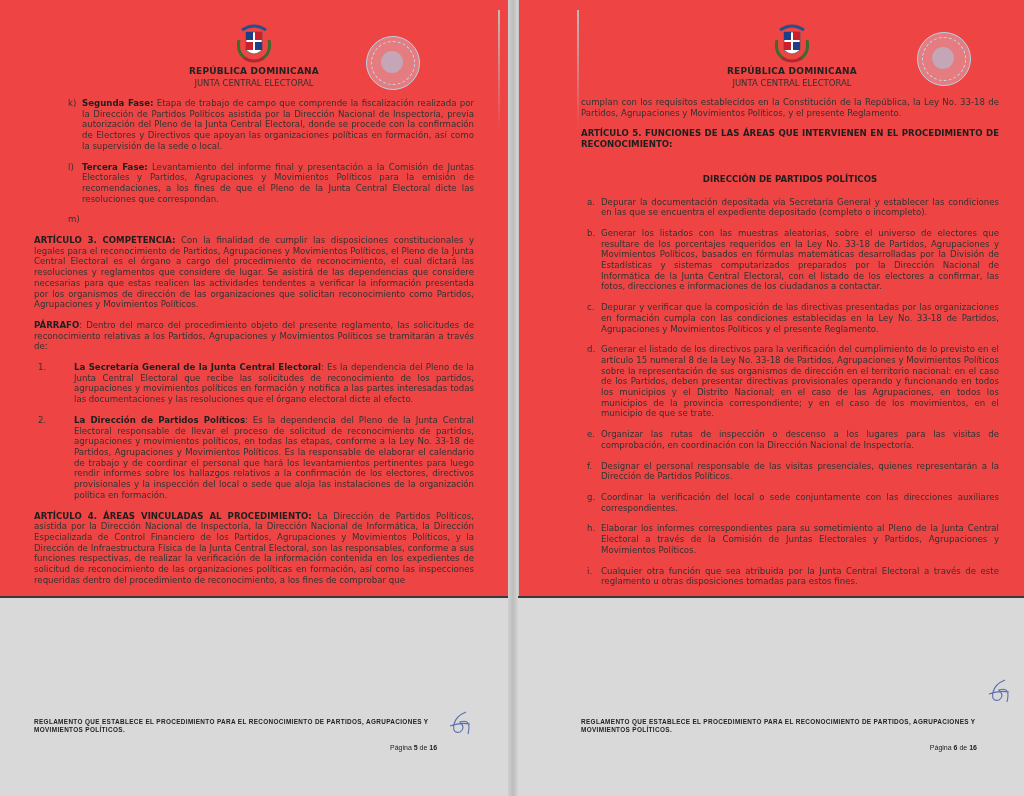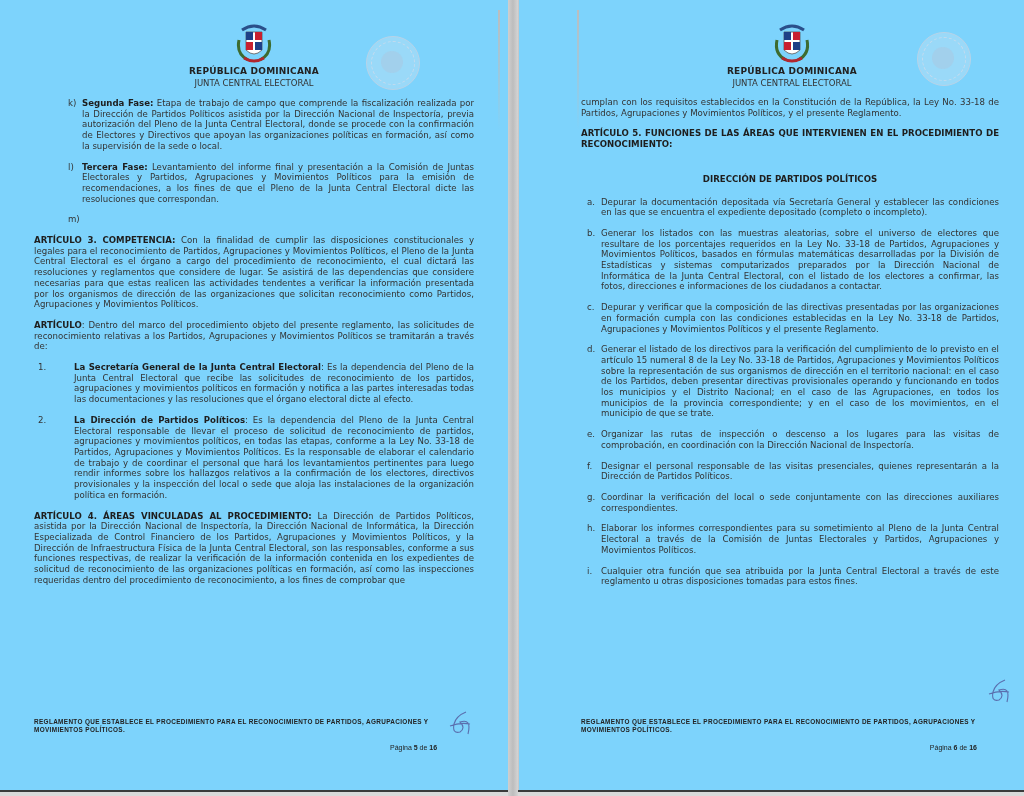--- a/index.html
+++ b/index.html
@@ -4,22 +4,22 @@
 <style>
   html, body { margin: 0; padding: 0; }
   body {
     width: 1024px; height: 796px; overflow: hidden;
     background: #d9d9d9;
     font-family: "DejaVu Sans", sans-serif;
     color: #2b2b2b;
     position: relative;
   }
   .page {
-    position: absolute; top: 0; height: 790px;
-    background: #7dd3fc;
+    position: absolute; top: 0; height: 596px;
+    background: #ef4444;
     box-shadow: 0 2px 0 #3a3a3a;
   }
   #page-left { left: 0; width: 508px; border-right: 1px solid #c8c8c8; }
   #page-right { left: 518px; width: 506px; border-left: 1px solid #c8c8c8; }
   .page-edge {
     position: absolute; top: 10px; width: 2px; height: 120px;
     background: linear-gradient(#bdbdbd, rgba(200,200,200,0));
   }
   #page-left .page-edge { right: 8px; }
   #page-right .page-edge { left: 58px; }
@@ -123,21 +123,21 @@
       <span class="txt"><b>Tercera Fase:</b><span> Levantamiento del informe final y presentación a la Comisión de Juntas Electorales y Partidos, Agrupaciones y Movimientos Políticos para la emisión de recomendaciones, a los fines de que el Pleno de la Junta Central Electoral dicte las resoluciones que correspondan.</span></span>
     </div>
     <div class="item lettered">
       <span class="mark">m)</span>
     </div>
 
     <div class="para">
       <b>ARTÍCULO 3. COMPETENCIA:</b><span> Con la finalidad de cumplir las disposiciones constitucionales y legales para el reconocimiento de Partidos, Agrupaciones y Movimientos Políticos, el Pleno de la Junta Central Electoral es el órgano a cargo del procedimiento de reconocimiento, el cual dictará las resoluciones y reglamentos que considere de lugar. Se asistirá de las dependencias que considere necesarias para que estas realicen las actividades tendentes a verificar la información presentada por los organismos de dirección de las organizaciones que solicitan reconocimiento como Partidos, Agrupaciones y Movimientos Políticos.</span>
     </div>
     <div class="para">
-      <b>ARTÍCULO</b><span>: Dentro del marco del procedimiento objeto del presente reglamento, las solicitudes de reconocimiento relativas a los Partidos, Agrupaciones y Movimientos Políticos se tramitarán a través de:</span>
+      <b>PÁRRAFO</b><span>: Dentro del marco del procedimiento objeto del presente reglamento, las solicitudes de reconocimiento relativas a los Partidos, Agrupaciones y Movimientos Políticos se tramitarán a través de:</span>
     </div>
 
     <div class="item numbered">
       <span class="mark">1.</span>
       <span class="txt"><b>La Secretaría General de la Junta Central Electoral</b><span>: Es la dependencia del Pleno de la Junta Central Electoral que recibe las solicitudes de reconocimiento de los partidos, agrupaciones y movimientos políticos en formación y notifica a las partes interesadas todas las documentaciones y las resoluciones que el órgano electoral dicte al efecto.</span></span>
     </div>
     <div class="item numbered">
       <span class="mark">2.</span>
       <span class="txt"><b>La Dirección de Partidos Políticos</b><span>: Es la dependencia del Pleno de la Junta Central Electoral responsable de llevar el proceso de solicitud de reconocimiento de partidos, agrupaciones y movimientos políticos, en todas las etapas, conforme a la Ley No. 33-18 de Partidos, Agrupaciones y Movimientos Políticos. Es la responsable de elaborar el calendario de trabajo y de coordinar el personal que hará los levantamientos pertinentes para luego rendir informes sobre los hallazgos relativos a la confirmación de los electores, directivos provisionales y la inspección del local o sede que aloja las instalaciones de la organización política en formación.</span></span>
     </div>

